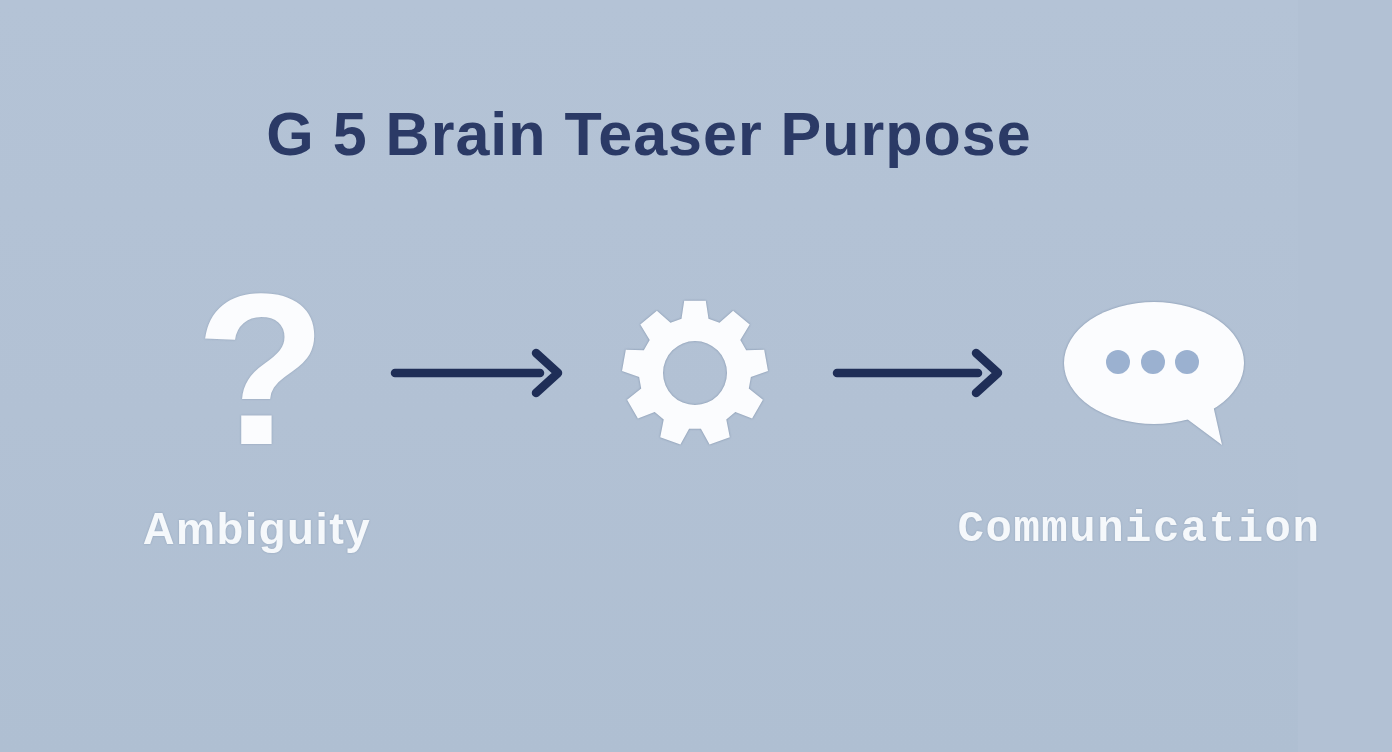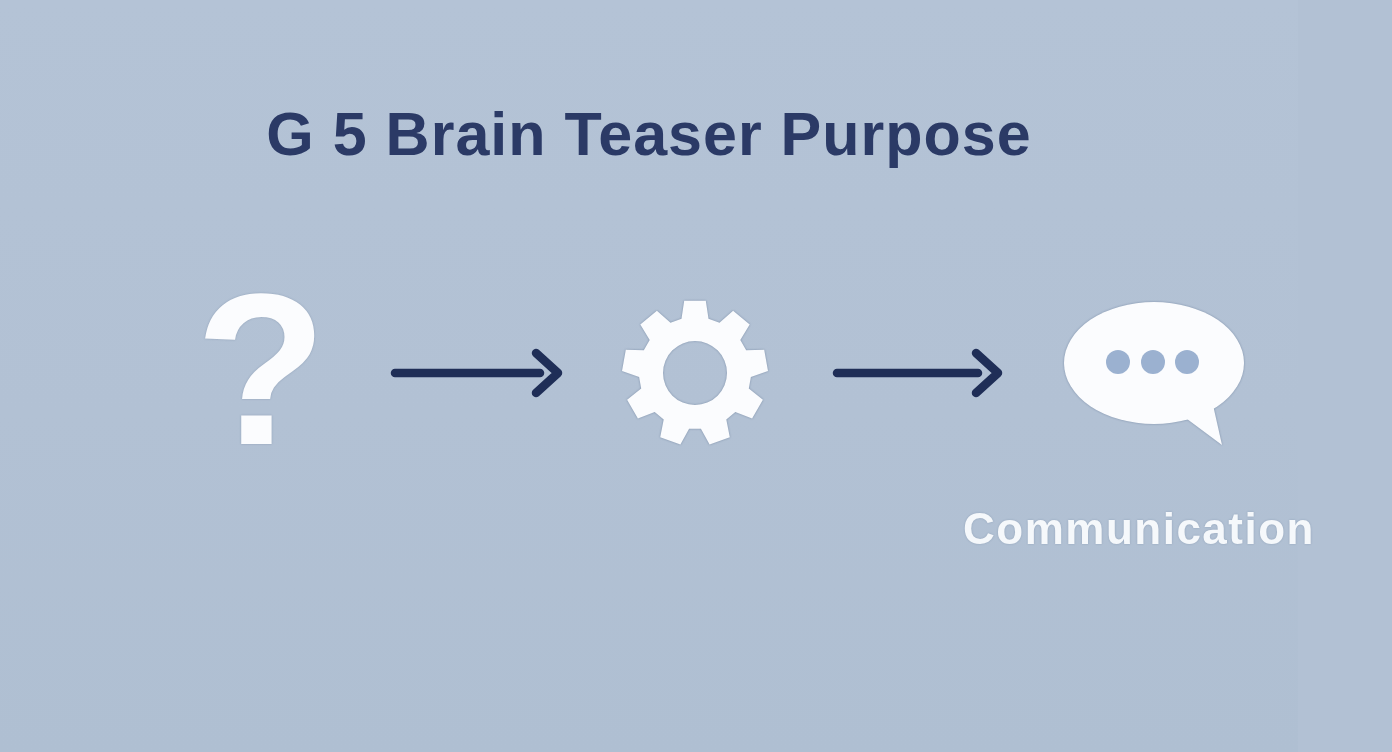--- a/index.html
+++ b/index.html
@@ -71,21 +71,21 @@
     white-space: nowrap;
     font-size: 44px;
     line-height: 1.1;
     font-weight: 700;
     letter-spacing: 1.5px;
     color: var(--label-white);
     text-shadow: 0 0 2px rgba(60, 82, 115, 0.30);
   }
   .label-1 { left: 257px; }
   .label-2 { left: 698px; }
-  .label-3 { left: 1139px; }
+  .label-3 { left: 1139px; font-family: Liberation Mono, monospace; }
 </style>
 </head>
 <body>
 
 <div class="canvas">
 
   <h1 class="title">G 5 Brain Teaser Purpose</h1>
 
   <div class="qmark">?</div>
 
@@ -104,15 +104,16 @@
   </svg>
 
   <svg class="icon-svg bubble-svg" width="200" height="160" viewBox="0 0 200 160">
     <path class="icon-fill" d="M 127,120 L 166,149 L 155,100 Z"></path>
     <ellipse class="icon-fill" cx="98" cy="67" rx="90" ry="61"></ellipse>
     <circle class="dot-fill" cx="62" cy="66" r="12"></circle>
     <circle class="dot-fill" cx="97" cy="66" r="12"></circle>
     <circle class="dot-fill" cx="131" cy="66" r="12"></circle>
   </svg>
 
+  <div class="step-label label-1">Ambiguity</div>
   <div class="step-label label-3">Communication</div>
 
 </div>
 
 </body></html>

